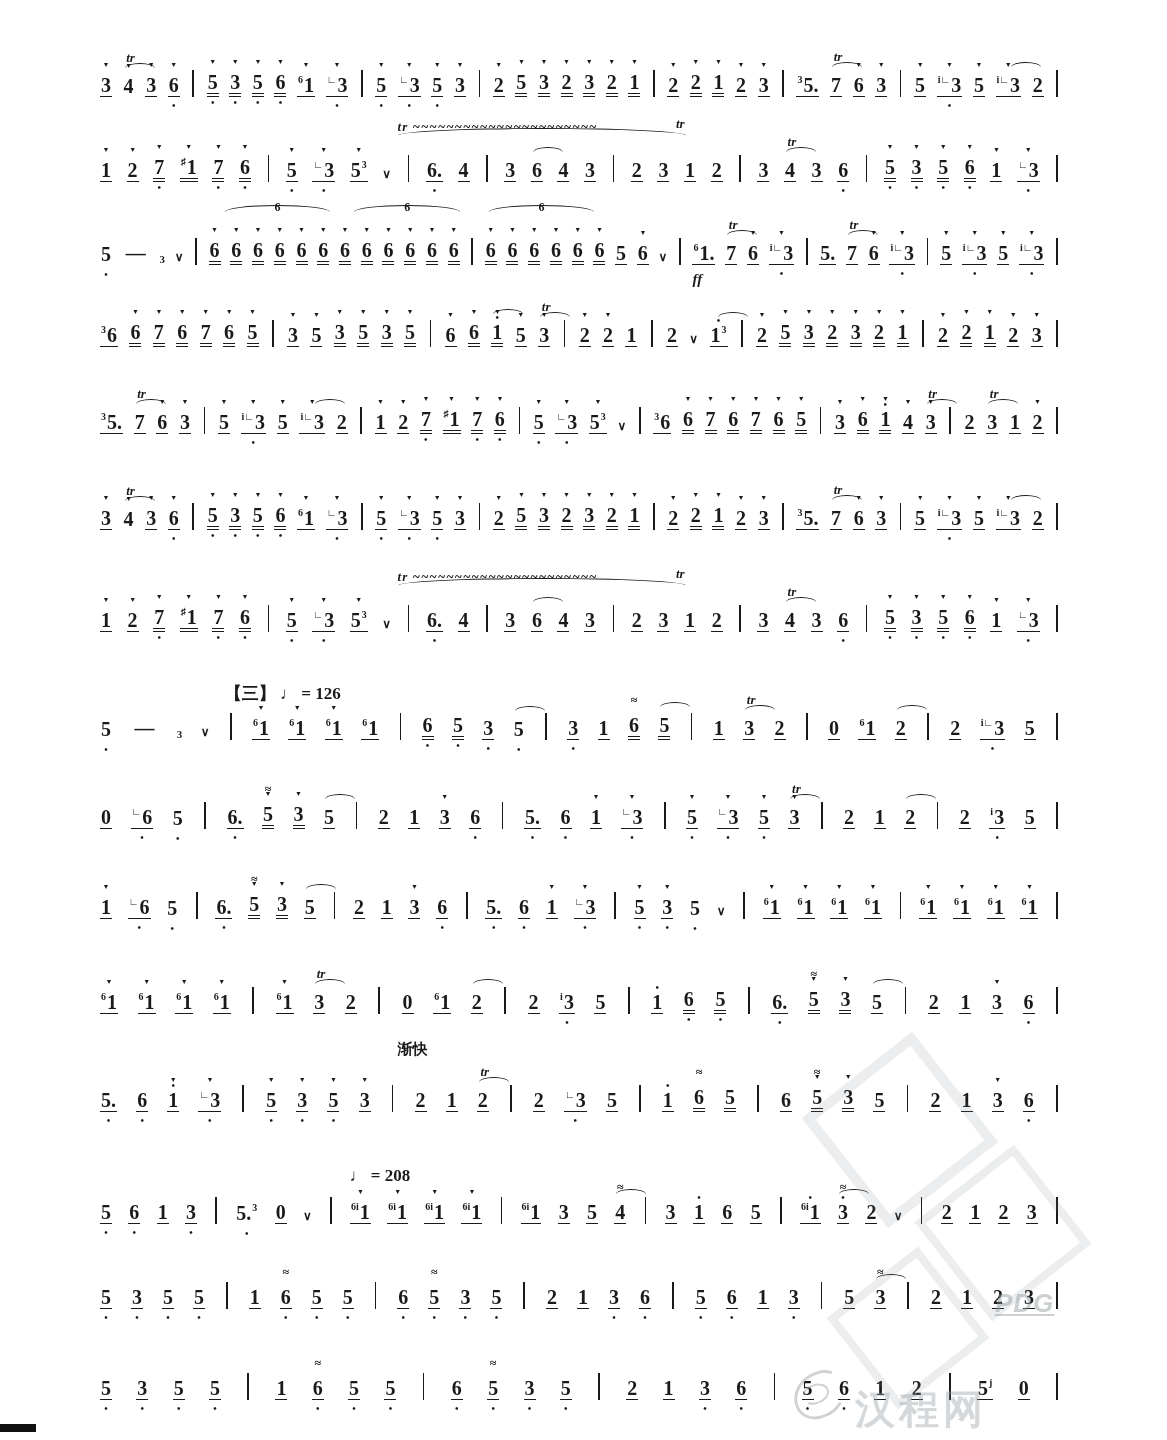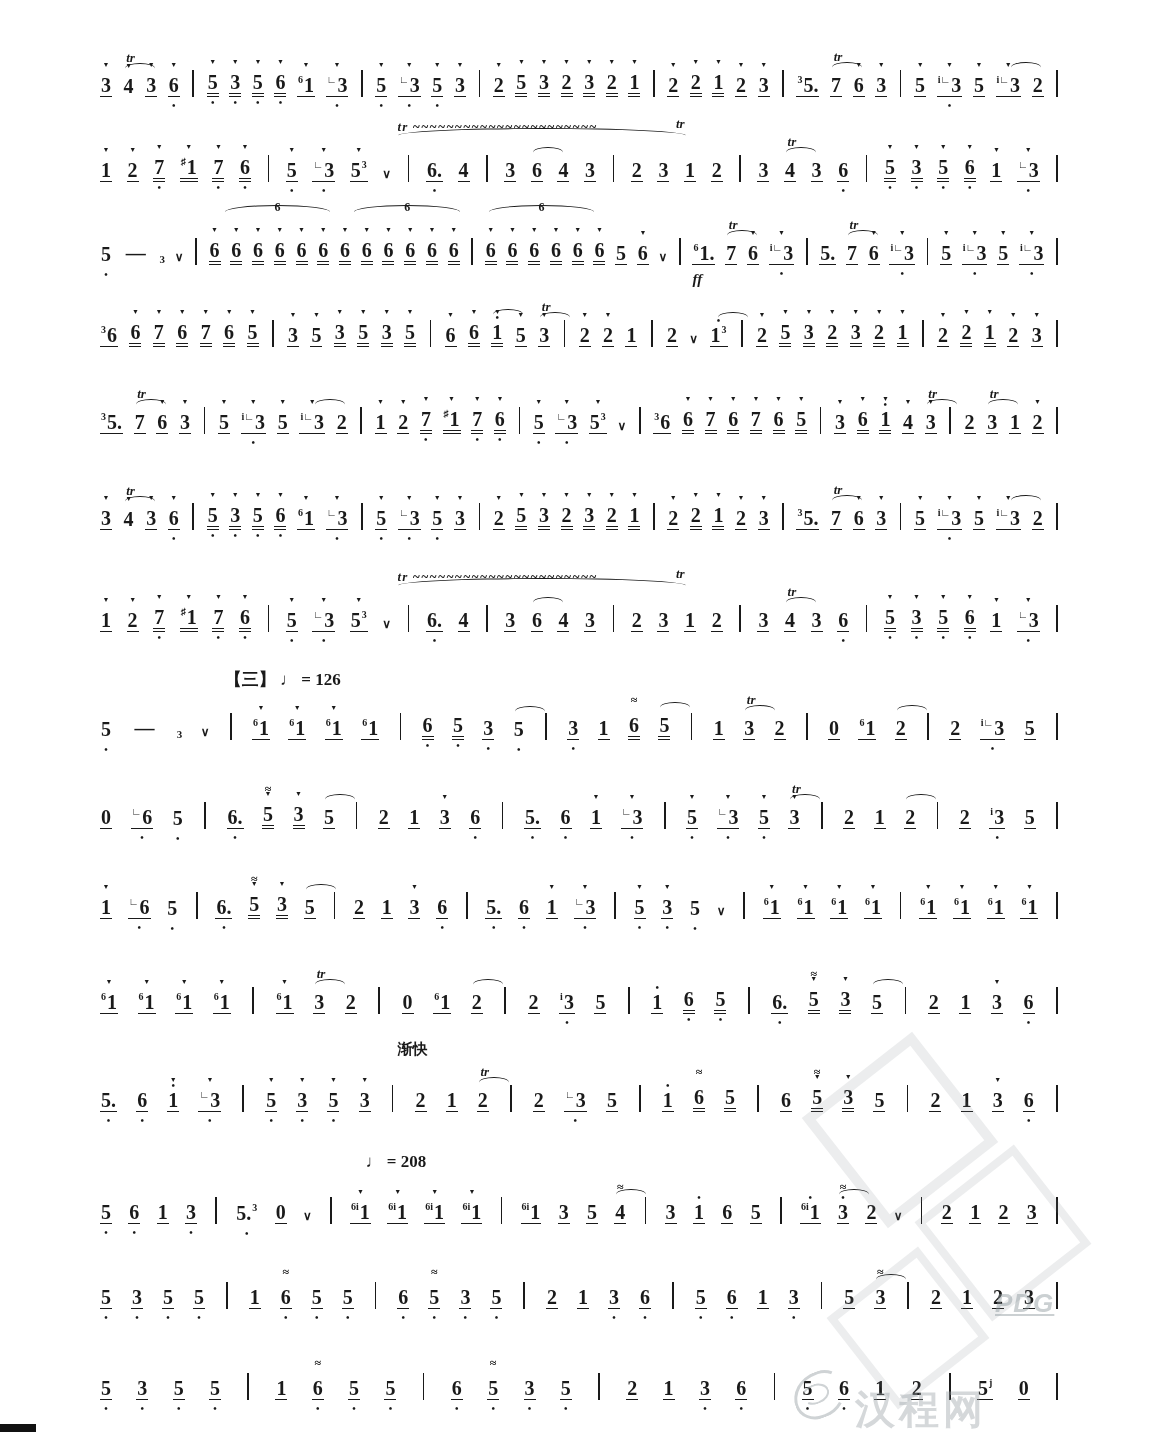--- a/index.html
+++ b/index.html
@@ -22,21 +22,21 @@
   .mor{position:absolute;top:-21px;left:50%;transform:translateX(-50%);font-size:12px;}
   .slur{position:absolute;top:-13px;right:-20px;width:30px;height:10px;
         border-top:1.6px solid #1a1a1a;border-radius:50% 50% 0 0;}
   .dyn{position:absolute;bottom:-24px;left:0;font:italic 900 15px "Liberation Serif",serif;}
   .bar{width:1.6px;height:27px;background:#1a1a1a;margin:0 2px;}
   .breath{font-size:12px;font-weight:700;vertical-align:12px;}
   .supnum{font-size:11px;font-weight:700;vertical-align:12px;}
   .dash{font-size:20px;font-weight:700;padding:0 4px;}
   
   .ann{position:absolute;}
-  .ann.hdr{top:2px;font:700 17px "Liberation Serif",serif;}
+  .ann.hdr{top:16px;font:700 17px "Liberation Serif",serif;}
   .ann.lbl{top:2px;font:700 15px "Liberation Serif",serif;}
   .ann.trm{top:8px;font:italic 700 13px "Liberation Serif",serif;}
   .ann.wavy{top:11px;font:italic 700 13px "Liberation Serif",serif;letter-spacing:1px;white-space:nowrap;overflow:hidden;}
   .ann.arc{top:20px;height:14px;border-top:1.6px solid #1a1a1a;border-radius:50% 50% 0 0;}
   .ann.tup{top:14px;height:13px;border-top:1.6px solid #1a1a1a;border-radius:50% 50% 0 0;
            text-align:center;font:700 12px "Liberation Serif",serif;line-height:2px;}
   
   .stamp-band{position:absolute;left:790px;top:1040px;width:360px;height:380px;pointer-events:none;}
   .stamp-sq{position:absolute;border:10px solid rgba(120,128,132,0.14);transform:rotate(-38deg);}
   .pdg{position:absolute;left:995px;top:1288px;font:italic 900 26px "Liberation Sans",sans-serif;
@@ -558,21 +558,21 @@
           <span class="note u"><span>5</span></span>
           <span class="bar"></span>
           <span class="note u"><span>2</span></span>
           <span class="note u"><span>1</span></span>
           <span class="note u"><span>3</span><span class="acc">▼</span></span>
           <span class="note u"><span>6</span><span class="ldot">•</span></span>
           <span class="bar"></span>
         </div>
       </div>
       <div class="system" style="top: 1150px;">
-        <div class="ann hdr" style="left: 26%; margin-left: 16px;">♩ = 208</div>
+        <div class="ann hdr" style="left: 26%;">♩ = 208</div>
         <div class="notes">
           <span class="note u"><span>5</span><span class="ldot">•</span></span>
           <span class="note u"><span>6</span><span class="ldot">•</span></span>
           <span class="note u"><span>1</span></span>
           <span class="note u"><span>3</span><span class="ldot">•</span></span>
           <span class="bar"></span>
           <span class="note"><span>5.</span><span class="post">3</span><span class="ldot">•</span></span>
           <span class="note u"><span>0</span></span>
           <span class="breath">∨</span>
           <span class="bar"></span>

